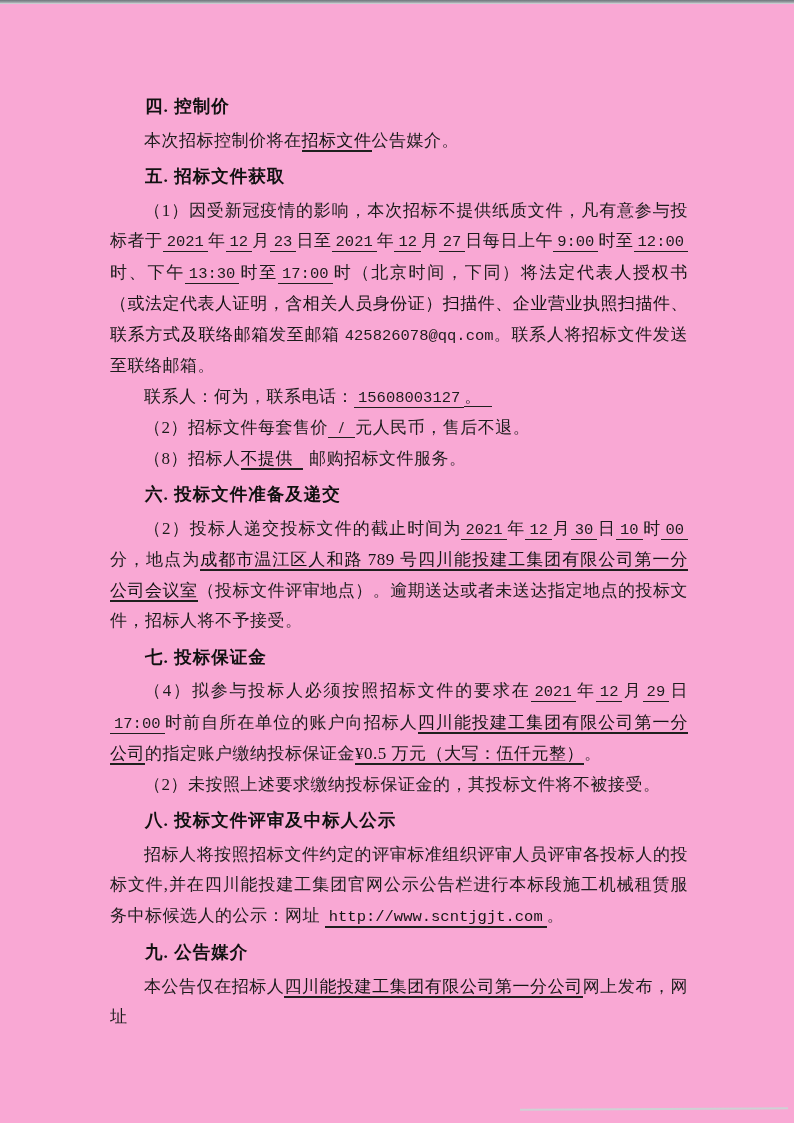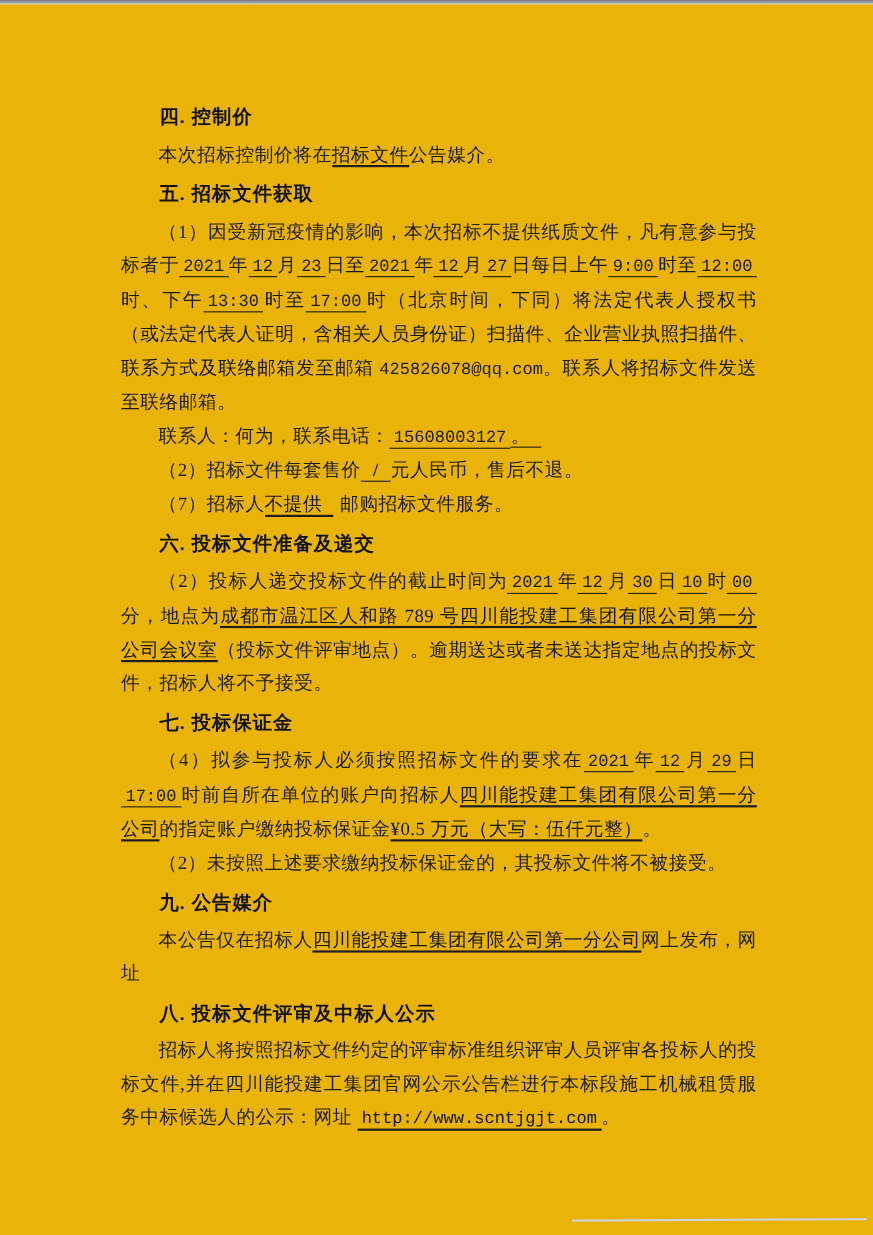--- a/index.html
+++ b/index.html
@@ -1,20 +1,20 @@
 <!DOCTYPE html>
 <html><head>
 <meta charset="utf-8">
 <style>
   html, body { margin: 0; padding: 0; background: #ffffff; }
   .page {
     position: relative;
     width: 794px;
     height: 1123px;
-    background: #eab308;
+    background: #f9a8d4;
     overflow: hidden;
     font-family: "Liberation Serif", "DejaVu Serif", serif;
   }
   .edge-top {
     position: absolute;
     top: 0; left: 0; right: 0;
     height: 4px;
     background: linear-gradient(180deg, #6f757b 0%, #9aa0a5 55%, #d9dcdf 100%);
   }
   .edge-bottom {
@@ -71,34 +71,34 @@
   <div class="content">
       <section>
         <h2>四. 控制价</h2>
         <p><span>本次招标控制价将在</span><span class="b u">招标文件</span><span>公告媒介。</span></p>
       </section>
       <section>
         <h2>五. 招标文件获取</h2>
         <p><span>（1）因受新冠疫情的影响，本次招标不提供纸质文件，凡有意参与投标者于</span><span class="u m">2021</span><span>年</span><span class="u m">12</span><span>月</span><span class="u m">23</span><span>日至</span><span class="u m">2021</span><span>年</span><span class="u m">12</span><span>月</span><span class="u m">27</span><span>日每日上午</span><span class="u m">9:00</span><span>时至</span><span class="u m">12:00</span><span>时、下午</span><span class="u m">13:30</span><span>时至</span><span class="u m">17:00</span><span>时（北京时间，下同）将</span><span class="b">法定代表人授权书（或法定代表人证明，含相关人员身份证）扫描件、企业营业执照扫描件、联系方式及联络邮箱</span><span>发至邮箱 </span><span class="m">425826078@qq.com</span><span>。联系人将招标文件发送至联络邮箱。</span></p>
         <p><span>联系人：何为，联系电话：</span><span class="u m">15608003127</span><span class="u tail">。</span></p>
         <p><span>（2）招标文件每套售价</span><span class="u slash">/</span><span>元人民币，售后不退。</span></p>
-        <p><span>（7）招标人</span><span class="b u tail">不提供</span><span>邮购招标文件服务。</span></p>
+        <p><span>（8）招标人</span><span class="b u tail">不提供</span><span>邮购招标文件服务。</span></p>
       </section>
       <section>
         <h2>六. 投标文件准备及递交</h2>
         <p><span>（2）投标人递交投标文件的截止时间为</span><span class="u m">2021</span><span>年</span><span class="u m">12</span><span>月</span><span class="u m">30</span><span>日</span><span class="u m">10</span><span>时</span><span class="u m">00</span><span>分，地点为</span><span class="b u">成都市温江区人和路 789 号四川能投建工集团有限公司第一分公司会议室</span><span>（投标文件评审地点）。逾期送达或者未送达指定地点的投标文件，招标人将不予接受。</span></p>
       </section>
       <section>
         <h2>七. 投标保证金</h2>
         <p><span>（4）拟参与投标人必须按照招标文件的要求在</span><span class="u m">2021</span><span>年</span><span class="u m">12</span><span>月</span><span class="u m">29</span><span>日</span><span class="u m">17:00</span><span>时前自所在单位的账户向招标人</span><span class="b u">四川能投建工集团有限公司第一分公司</span><span>的指定账户缴纳投标保证金</span><span class="b u">¥0.5 万元（大写：伍仟元整）</span><span>。</span></p>
         <p><span>（2）未按照上述要求缴纳投标保证金的，其投标文件将不被接受。</span></p>
       </section>
       <section>
+        <h2>八. 投标文件评审及中标人公示</h2>
+        <p><span>招标人将按照招标文件约定的评审标准组织评审人员评审各投标人的投标文件,并在四川能投建工集团官网公示公告栏进行本标段施工机械租赁服务中标候选人的公示：网址 </span><span class="b u m">http://www.scntjgjt.com</span><span>。</span></p>
+      </section>
+      <section>
         <h2>九. 公告媒介</h2>
         <p><span>本公告仅在招标人</span><span class="b u">四川能投建工集团有限公司第一分公司</span><span>网上发布，网址</span></p>
-      </section>
-      <section>
-        <h2>八. 投标文件评审及中标人公示</h2>
-        <p><span>招标人将按照招标文件约定的评审标准组织评审人员评审各投标人的投标文件,并在四川能投建工集团官网公示公告栏进行本标段施工机械租赁服务中标候选人的公示：网址 </span><span class="b u m">http://www.scntjgjt.com</span><span>。</span></p>
       </section>
     </div>
   <div class="edge-bottom"></div>
 </div>
 
 </body></html>

